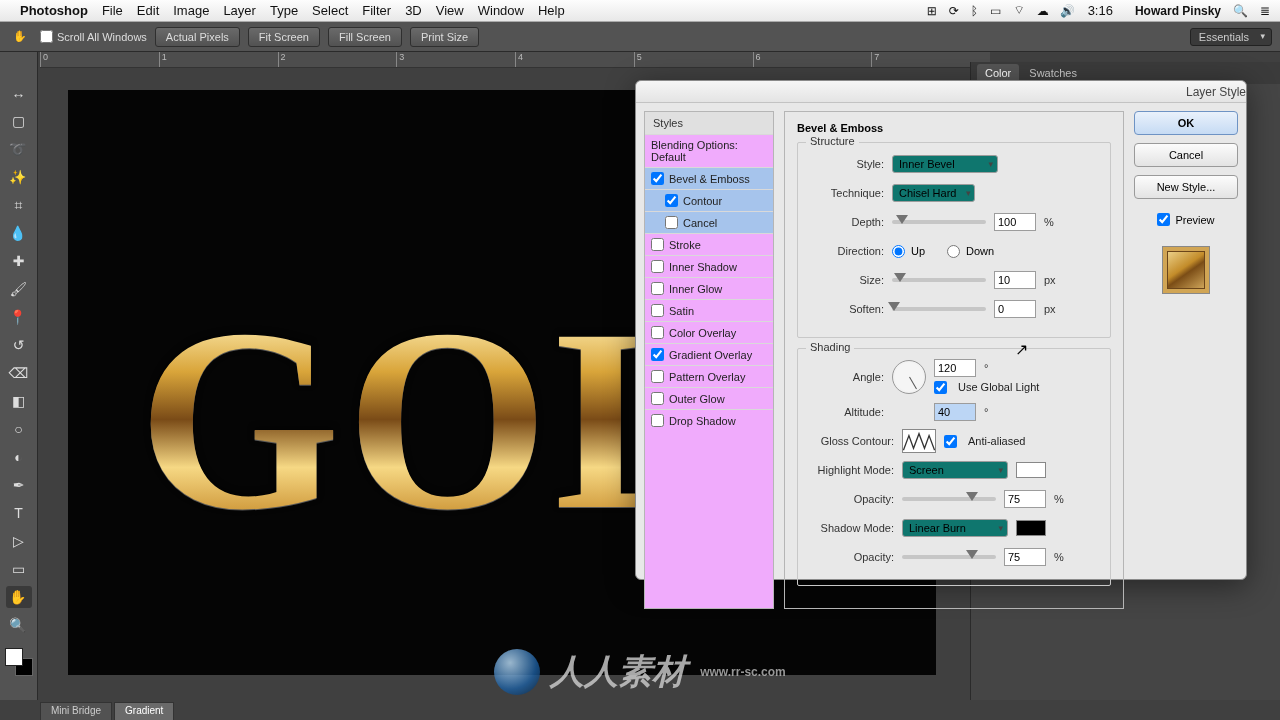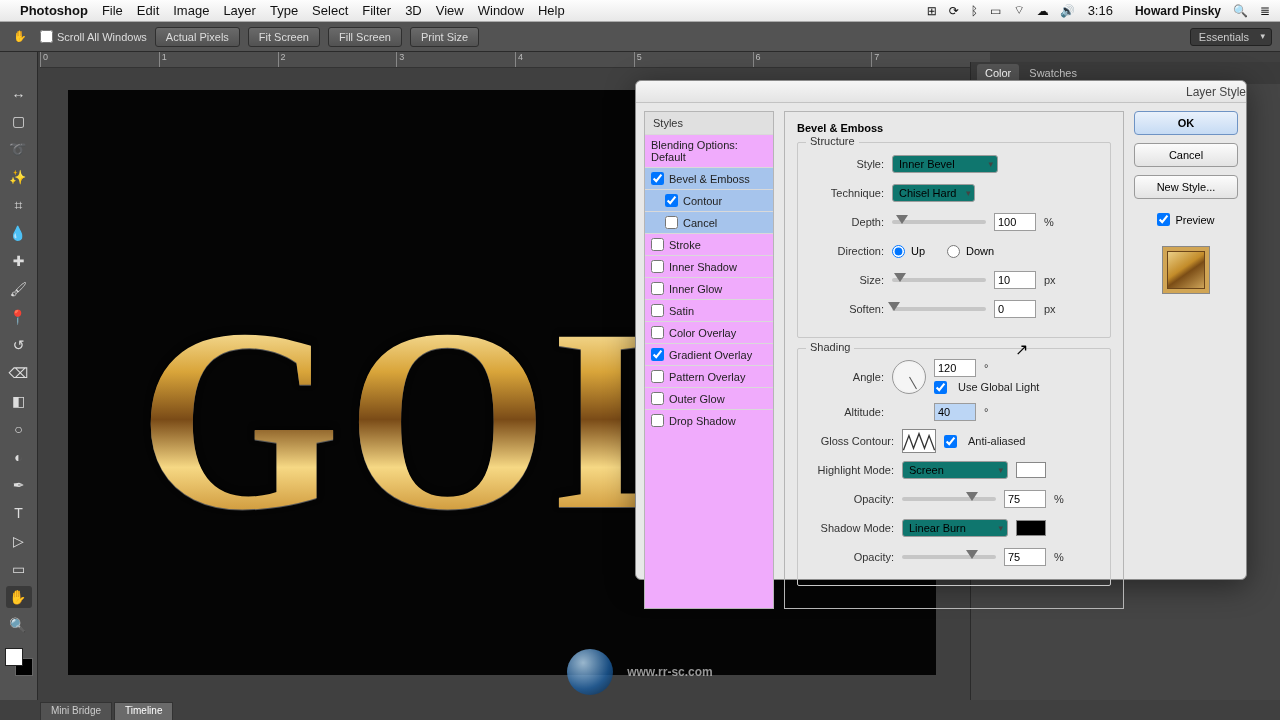--- a/index.html
+++ b/index.html
@@ -203,21 +203,21 @@
 
 <div class="right-strip">
   <div class="tabs">
     <div class="tab act">Color</div>
     <div class="tab">Swatches</div>
   </div>
 </div>
 
 <div class="bottom-tabs">
   <div class="btab">Mini Bridge</div>
-  <div class="btab act">Timeline</div>
+  <div class="btab act">Gradient</div>
 </div>
 
 <div class="dialog">
   <div class="titlebar">Layer Style</div>
   <div class="body">
 
     <div class="styles-list">
       <div class="hdr">Styles</div>
       <div class="row">
           <span class="lbl">Blending Options: Default</span>
@@ -396,14 +396,15 @@
         </label>
       <div class="preview-swatch"></div>
     </div>
   </div>
 </div>
 
 <div class="cursor-ptr"></div>
 
 <div class="watermark">
   <div class="orb"></div>
+  <span>人人素材</span>
   <span class="sub">www.rr-sc.com</span>
 </div>
 
 </body></html>

